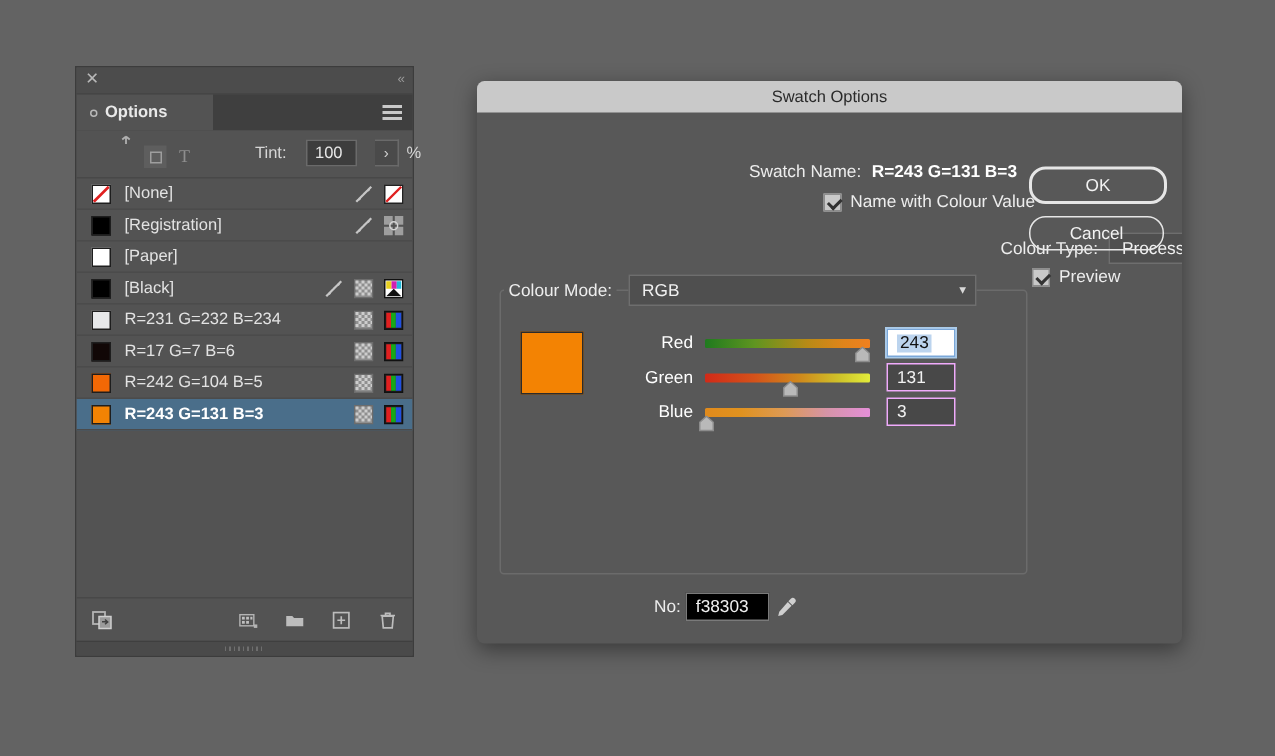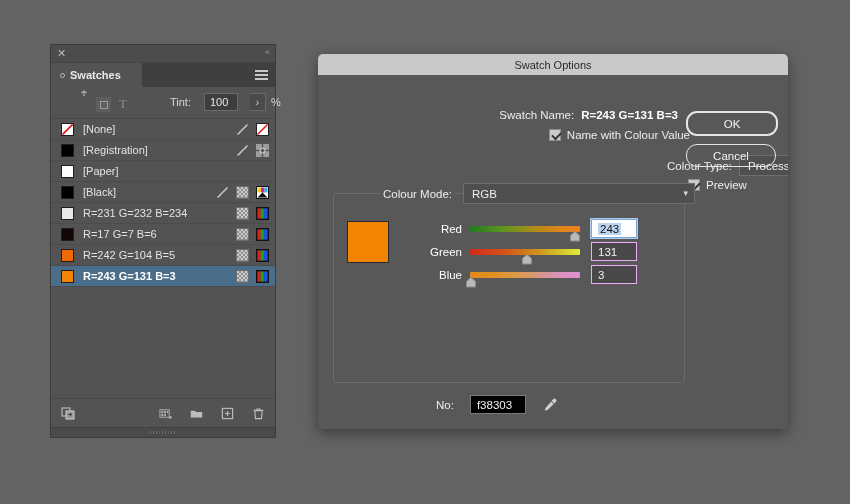--- a/index.html
+++ b/index.html
@@ -215,21 +215,21 @@
     width: 352px; height: 190px;
     border: 1px solid #6b6b6b; border-radius: 3px;
     box-sizing: border-box;
   }
   .colourmode-row {
     position: absolute; left: 18px; top: 108px;
     display: flex; align-items: center; gap: 8px; z-index: 3;
   }
   .cm-label {
     font-size: 11.5px; color: #ededed;
-    background: #585858; padding: 0 3px; margin-left: 44px;
+    background: #585858; padding: 0 3px;
   }
   .cm-select { width: 232px; }
 
   .color-preview {
     position: absolute; left: 29px; top: 146px;
     width: 42px; height: 42px; border: 1px solid #2b2b2b; box-sizing: border-box;
   }
   .slider-block { position: absolute; left: 96px; top: 142px; width: 250px; }
   .slider-row {
     height: 23px; display: flex; align-items: center; position: relative;
@@ -254,21 +254,21 @@
   .sl-input.active {
     background: #ffffff; border: 1px solid #7aa7d8;
     box-shadow: 0 0 0 1px #aacbe9;
   }
   .sl-input.active .val {
     background: #bcd4ee; color: #111; padding: 0 2px;
   }
 
   .hex-row {
     position: absolute; left: 118px; top: 320px;
-    display: flex; align-items: center; gap: 16px;
+    display: flex; align-items: center; gap: 3px;
   }
   .hex-label { font-size: 11.5px; color: #ededed; }
   .hex-box {
     width: 56px; height: 19px; background: #000000;
     border: 1px solid #7a7a7a; box-sizing: border-box;
     color: #f0f0f0; font-size: 11.5px;
     display: flex; align-items: center; padding-left: 6px;
   }
 </style>
 </head>
@@ -279,21 +279,21 @@
   <div id="swatches-panel">
 
     <div class="panel-topbar">
       <div class="panel-close">✕</div>
       <div class="panel-collapse">«</div>
     </div>
 
     <div class="panel-tabrow">
       <div class="panel-tab">
         <span class="tab-dot"></span>
-        <span>Swatches</span>
+        <span>Options</span>
       </div>
       <div class="panel-menu">
         <i></i>
           <i></i>
           <i></i>
       </div>
     </div>
 
     <div class="panel-toolrow">
       <div class="fillstroke">

